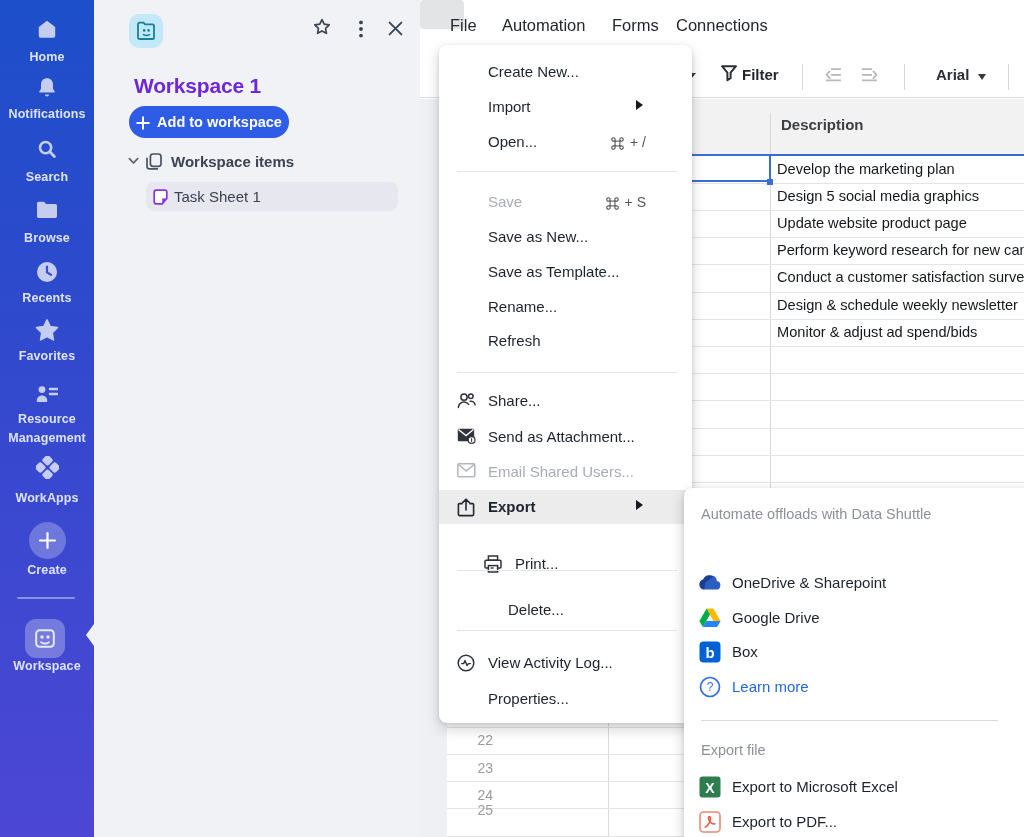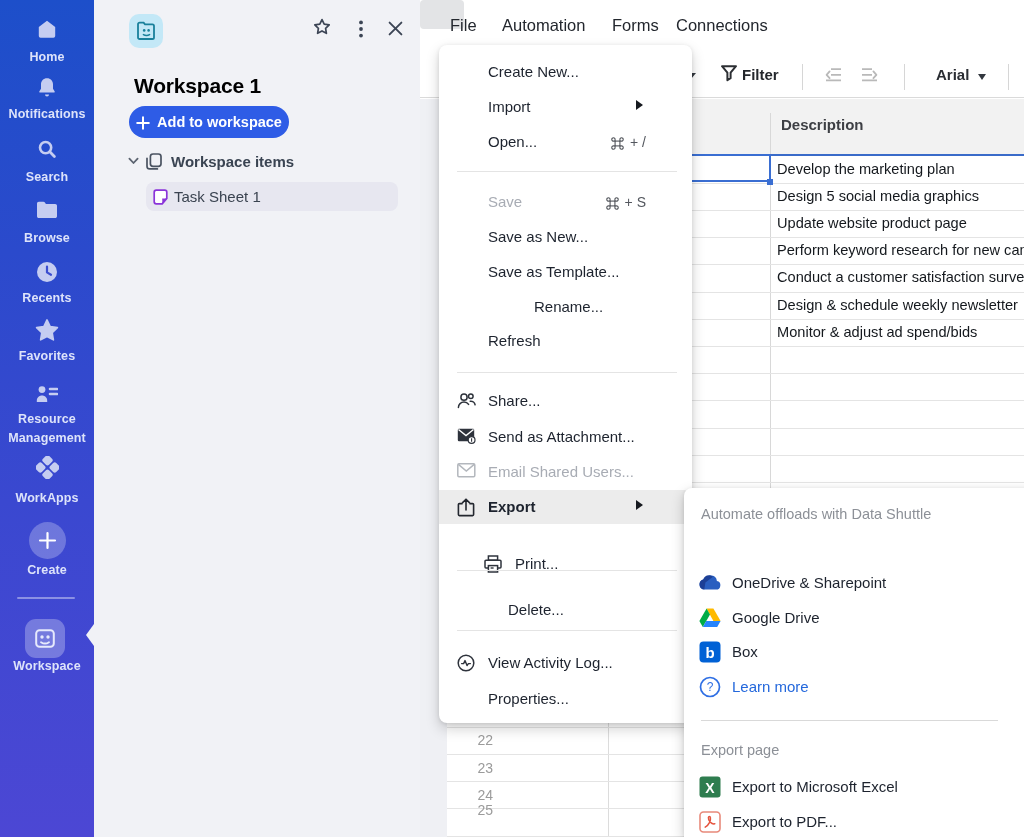--- a/index.html
+++ b/index.html
@@ -15,21 +15,21 @@
 }
 .snav { position:absolute; width:94px; text-align:center; color:#e7eafc; }
 .snav .lbl { font-size:12.5px; font-weight:700; color:#dde3fa; letter-spacing:.1px; }
 
 
 #notch { left:86px; top:624px; width:0; height:0; border-top:11px solid transparent; border-bottom:11px solid transparent; border-right:8px solid #f1f2f6; z-index:6; }
 
 
 #panel { left:94px; top:0; width:326px; height:837px; background:#f1f2f6; z-index:4; }
 #wsTile { left:35px; top:14px; width:34px; height:34px; background:#c3e8f7; border-radius:10px; }
-#wsTitle { left:40px; top:74px; font-size:21px; font-weight:700; color:#000000; letter-spacing:-.2px;}
+#wsTitle { left:40px; top:74px; font-size:21px; font-weight:700; color:#6d28d9; letter-spacing:-.2px;}
 #addBtn { left:35px; top:106px; width:160px; height:32px; background:#2e5ce6; border-radius:16px; color:#fff; font-size:14.5px; font-weight:700; line-height:32px; text-align:center; }
 #treeHead { left:35px; top:153px; height:17px; font-size:15px; font-weight:700; color:#3a4452; }
 #sheetRow { left:52px; top:182px; width:252px; height:29px; background:#e7e7f0; border-radius:8px; }
 #sheetRow .txt { position:absolute; left:28px; top:6px; font-size:15px; font-weight:500; color:#3a4350; }
 
 
 #menubar { left:420px; top:0; width:604px; height:98px; background:#fff; z-index:1; }
 .mitem { position:absolute; top:16px; font-size:16.5px; color:#23272e; }
 #fileBg { left:19px; top:11px; width:44px; height:29px; background:#e3e4e6; border-radius:4px; }
 
@@ -314,21 +314,21 @@
             <path d="M4.4 4.4H2.9a1.8 1.8 0 1 1 1.5-1.5zM9.6 4.4h1.5a1.8 1.8 0 1 0-1.5-1.5zM4.4 9.6H2.9a1.8 1.8 0 1 0 1.5 1.5zM9.6 9.6h1.5a1.8 1.8 0 1 1-1.5 1.5z"></path>
           </g>
         </svg> + S</div>
     </div>
   <div class="mrow" style="top:175px;">
       <div class="t">Save as New...</div>
     </div>
   <div class="mrow" style="top:210px;">
       <div class="t">Save as Template...</div>
     </div>
-  <div class="mrow" style="top:245px;margin-left:46px;">
+  <div class="mrow" style="top:245px;">
       <div class="t">Rename...</div>
     </div>
   <div class="mrow" style="top:279px;">
       <div class="t">Refresh</div>
     </div>
   <div class="msep" style="top:327px;"></div>
   <div class="mrow" style="top:339px;">
     <svg class="ic" width="19" height="17" viewBox="0 0 19 17">
         <g fill="none" stroke="#2e333c" stroke-width="1.5">
           <circle cx="7" cy="5.2" r="3.1"></circle>
@@ -422,21 +422,21 @@
     </div>
   <div class="srow" style="top:182px;">
     <svg class="ic" viewBox="0 0 24 24">
         <circle cx="12" cy="12" r="9.5" fill="none" stroke="#2f6fe4" stroke-width="1.7"></circle>
         <text x="12" y="16.4" font-family="Liberation Sans" font-size="12" fill="#2f6fe4" text-anchor="middle">?</text>
       </svg>
     <div class="t" style="color:#2468dc;">Learn more</div>
     </div>
   <div class="ssep" style="top:232px;"></div>
   <div class="srow" style="top:246px;">
-      <div class="hd">Export page</div>
+      <div class="hd">Export file</div>
     </div>
   <div class="srow" style="top:282px;">
     <svg class="ic" viewBox="0 0 24 24">
         <rect x="1.5" y="1.5" width="21" height="21" rx="3" fill="#2e7d4f"></rect>
         <text x="12" y="17.5" font-family="Liberation Sans" font-size="14" font-weight="bold" fill="#fff" text-anchor="middle">X</text>
       </svg>
     <div class="t">Export to Microsoft Excel</div>
     </div>
   <div class="srow" style="top:317px;">
     <svg class="ic" viewBox="0 0 24 24">

